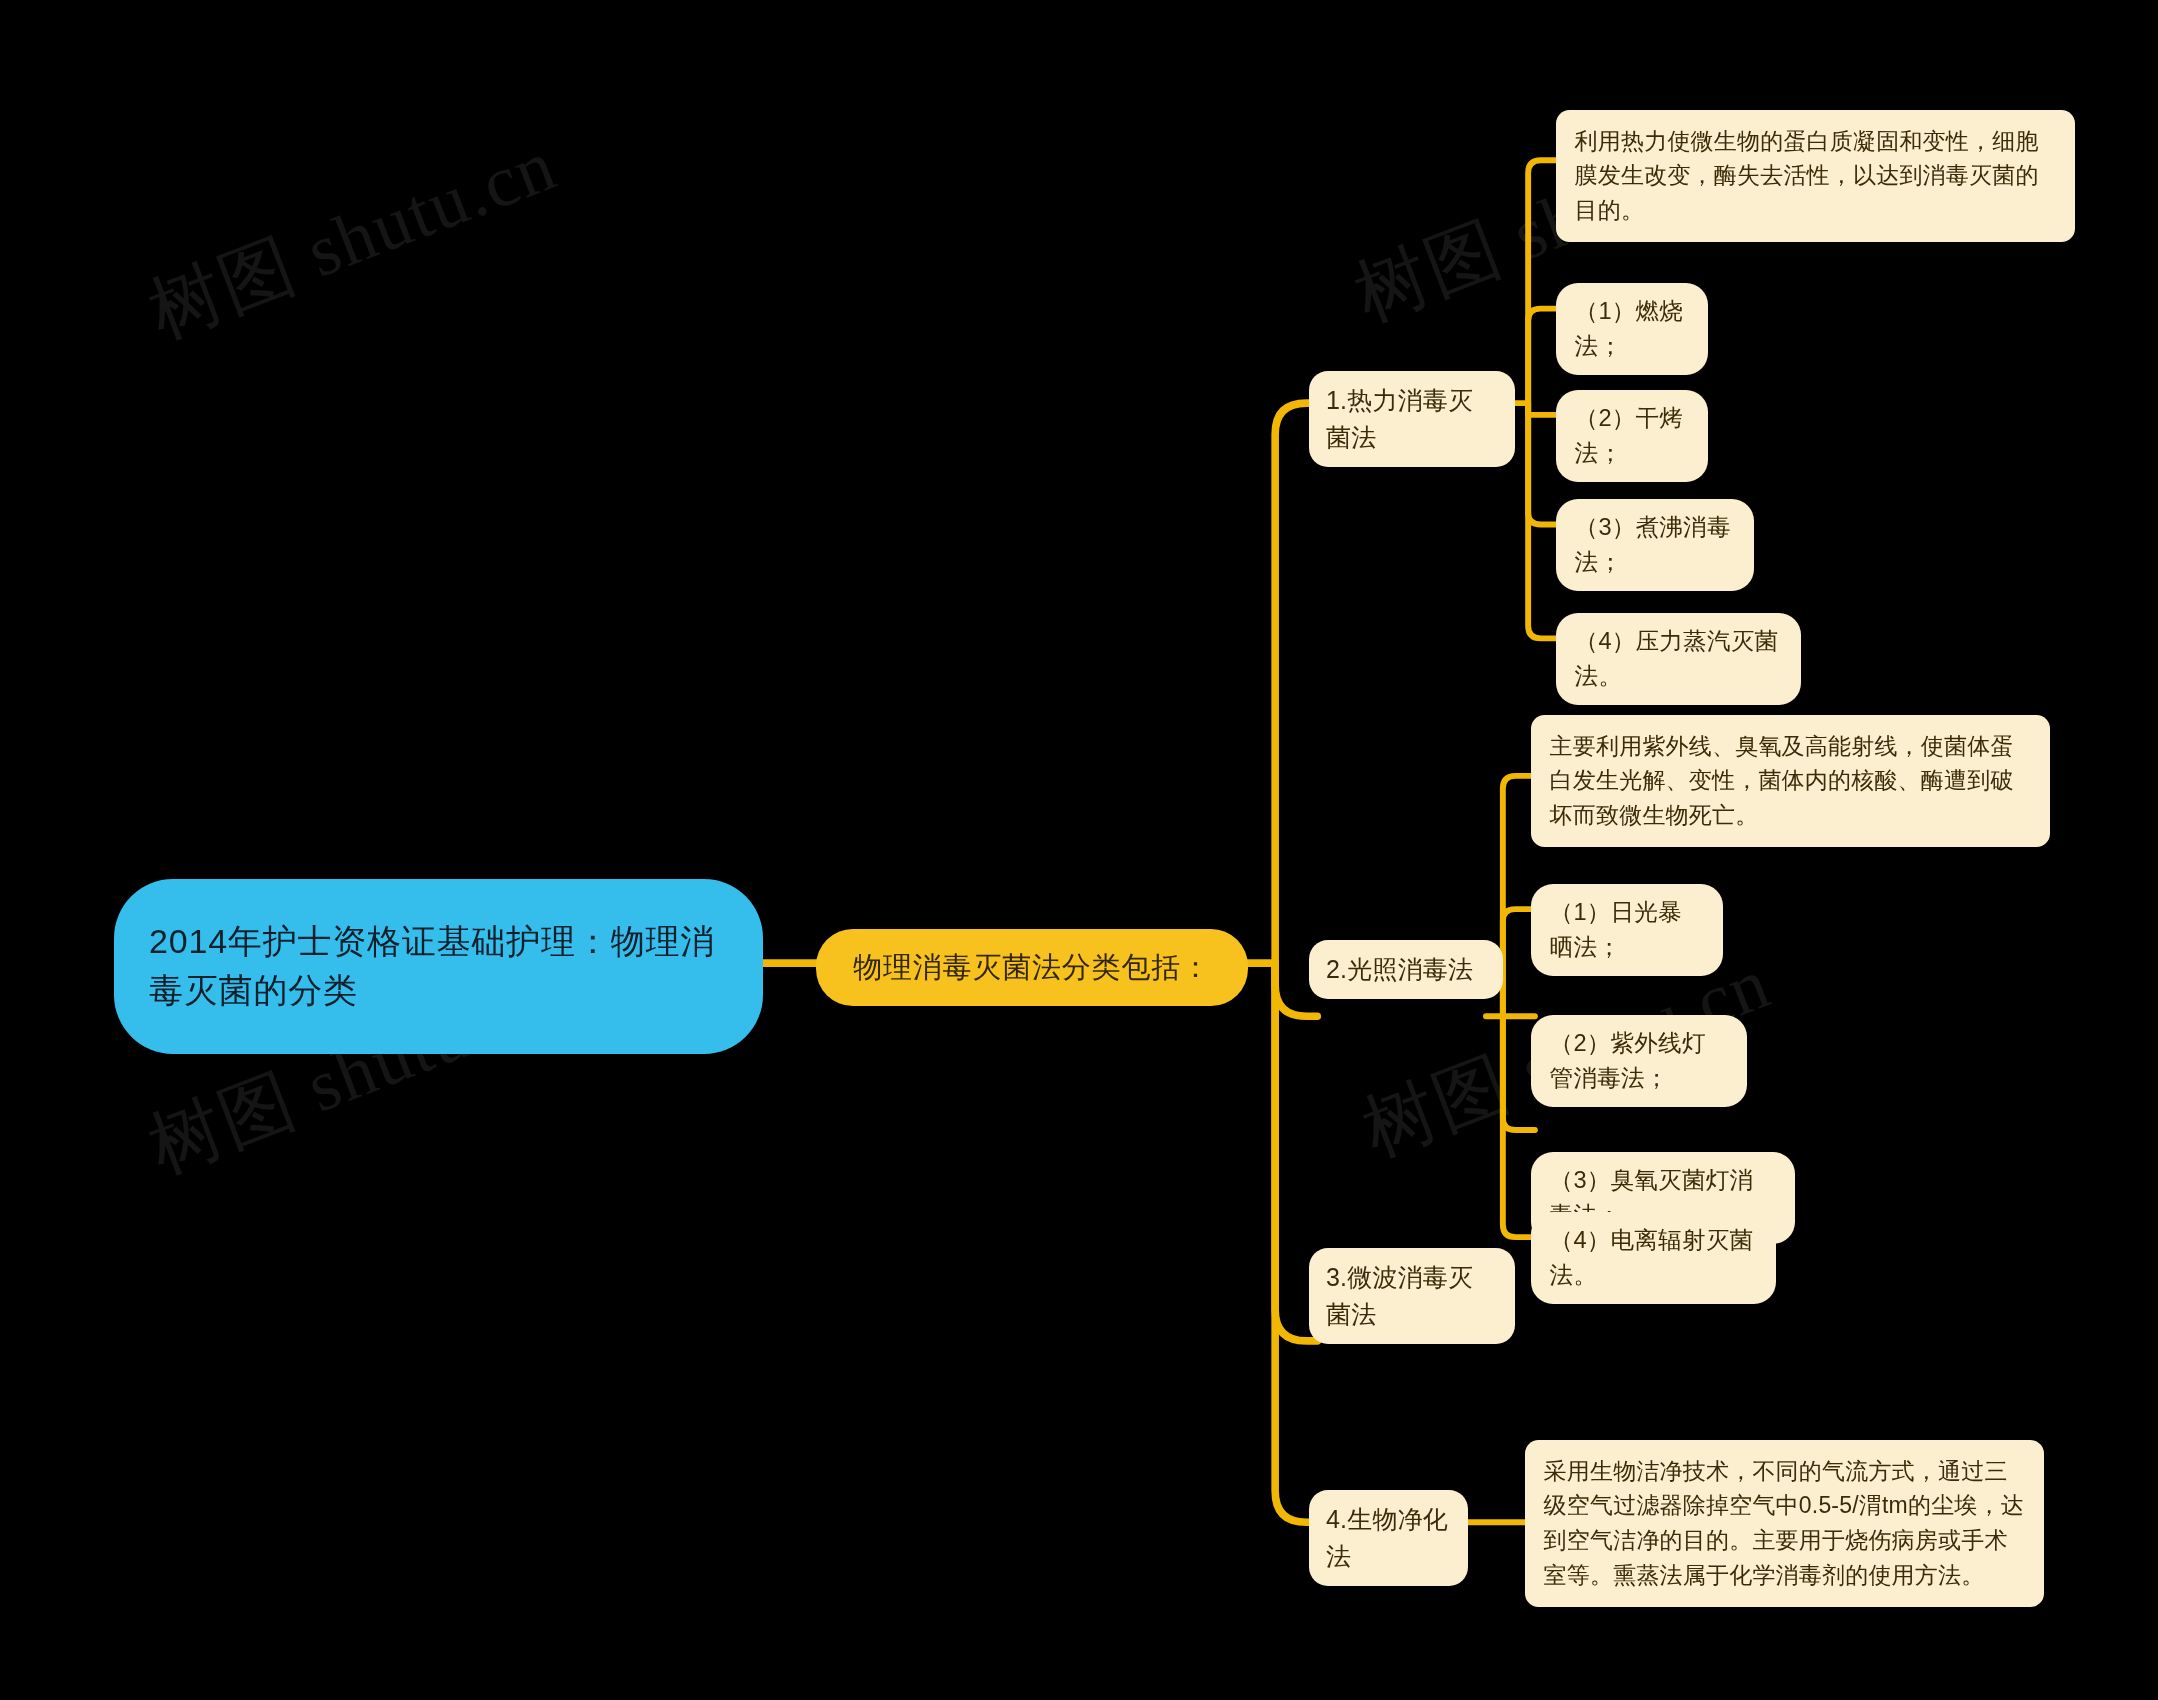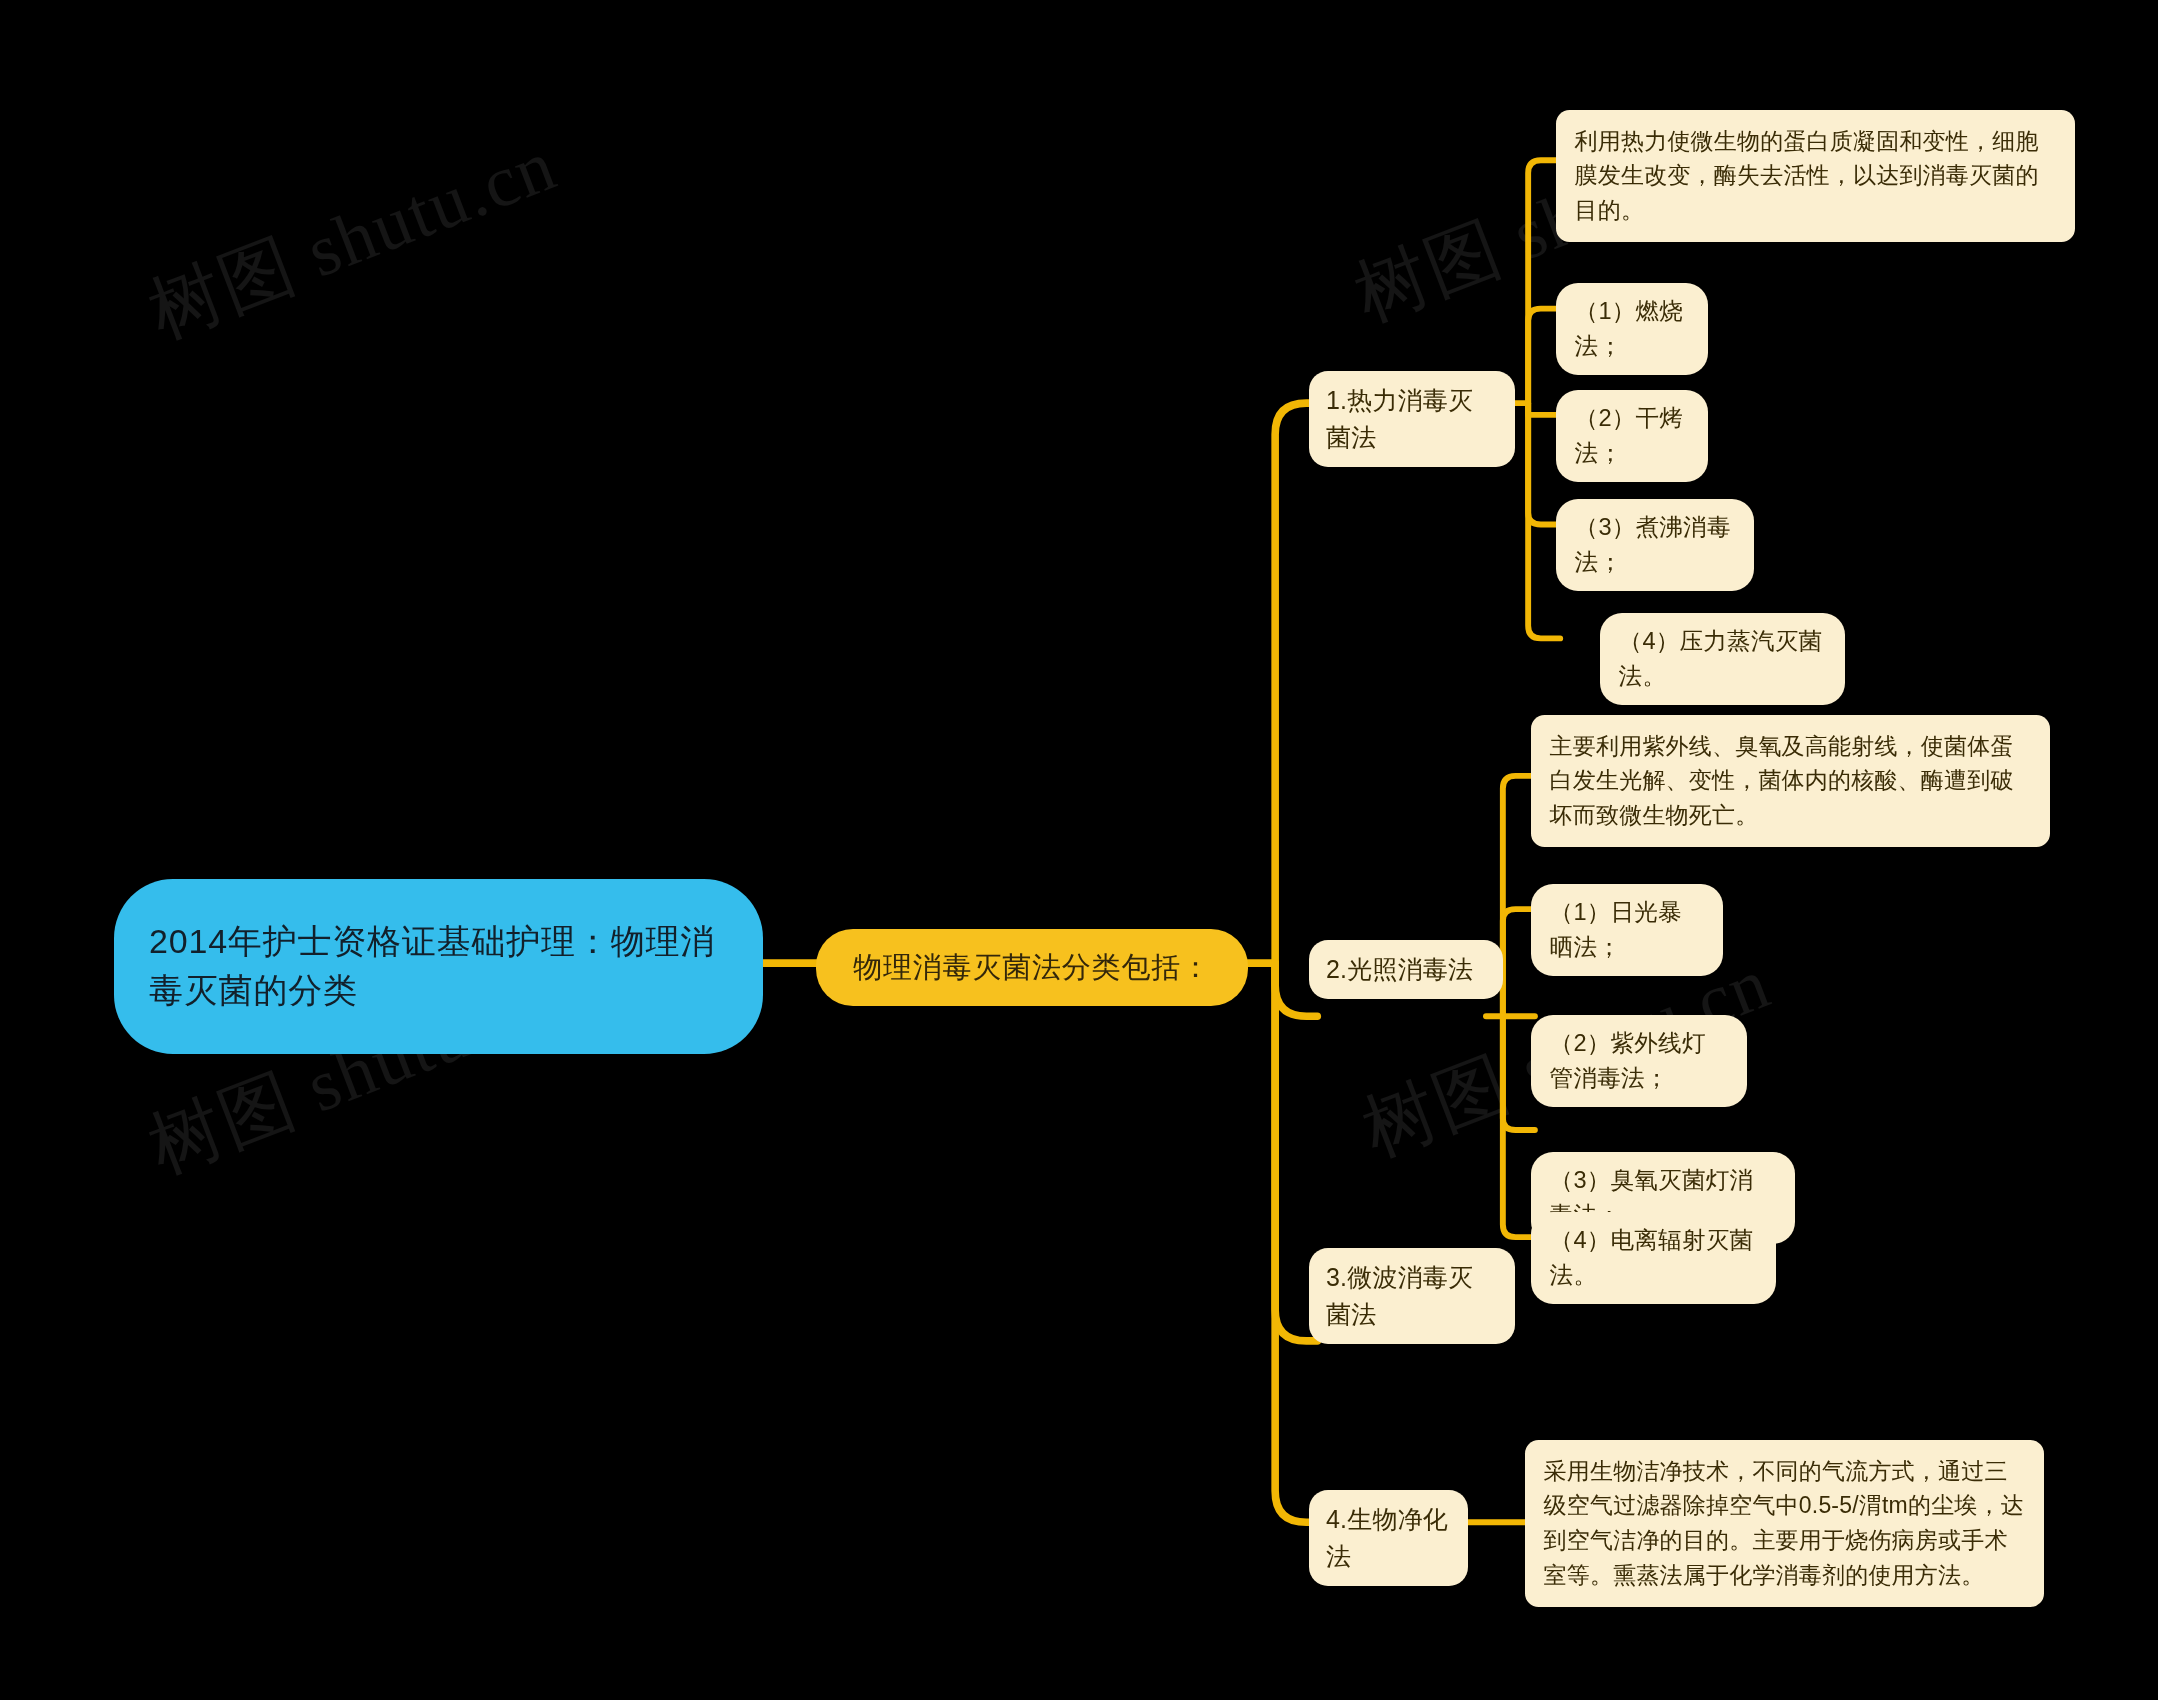--- a/index.html
+++ b/index.html
@@ -125,21 +125,21 @@
 
   <div class="node leaf" style="left:1556px;top:283px;width:152px;">
     <span>（1）燃烧法；</span>
   </div>
   <div class="node leaf" style="left:1556px;top:390px;width:152px;">
     <span>（2）干烤法；</span>
   </div>
   <div class="node leaf" style="left:1556px;top:499px;width:198px;">
     <span>（3）煮沸消毒法；</span>
   </div>
-  <div class="node leaf" style="left:1556px;top:613px;width:245px;margin-left:44px;">
+  <div class="node leaf" style="left:1556px;top:613px;width:245px;">
     <span>（4）压力蒸汽灭菌法。</span>
   </div>
 
   <div class="node branch" style="left:1309px;top:940px;width:194px;">
     <span>2.光照消毒法</span>
   </div>
 
   <div class="node desc wrap" style="left:1531px;top:715px;width:519px;">
     <span>主要利用紫外线、臭氧及高能射线，使菌体蛋白发生光解、变性，菌体内的核酸、酶遭到破坏而致微生物死亡。</span>
   </div>

